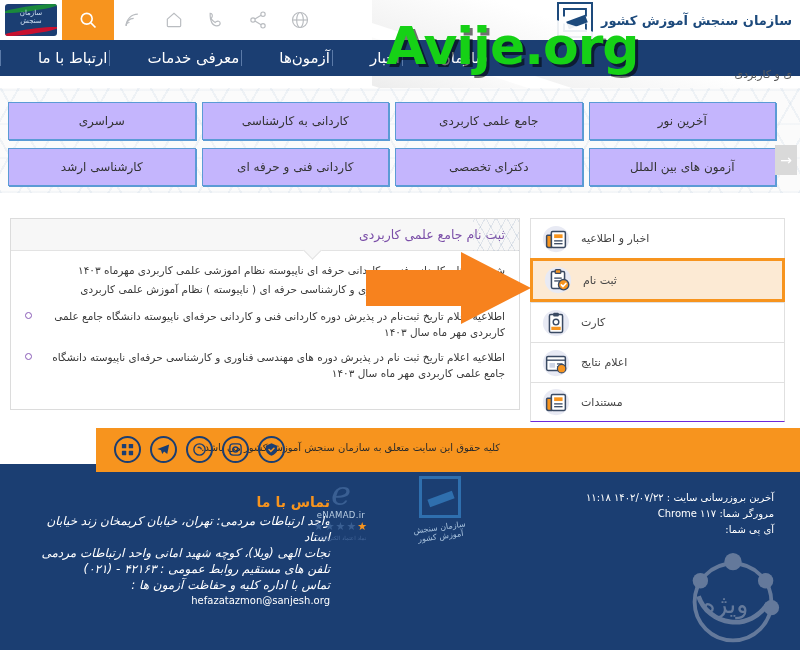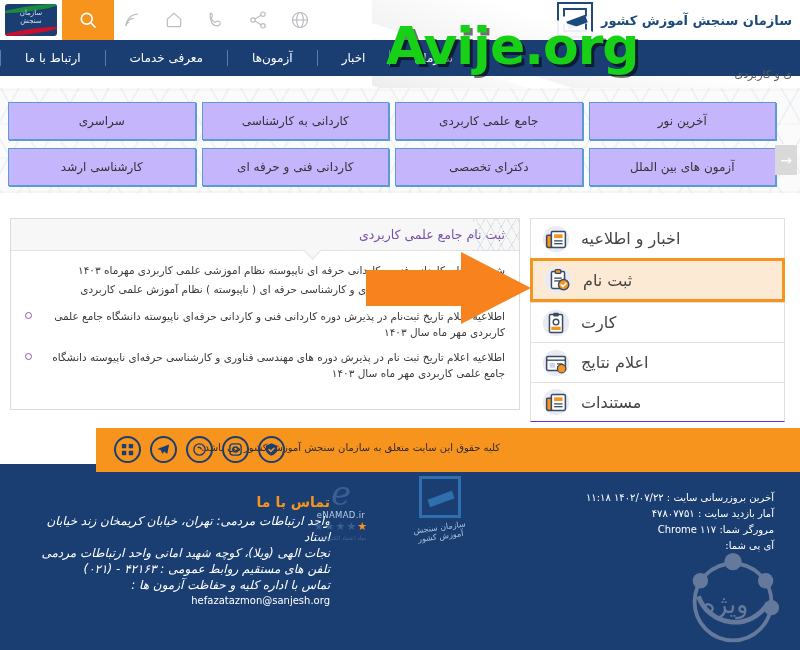--- a/index.html
+++ b/index.html
@@ -92,23 +92,23 @@
   
   .navbar {
     position: absolute; top: 40px; left: 0;
     width: 800px; height: 36px;
     background: #1b3e72;
     display: flex; flex-direction: row; align-items: center;
     justify-content: flex-end;
     padding-right: 10px;
   }
   .nav-item {
-    color: #ffffff; font-size: 12px;
-    padding: 0 24px;
-    cursor: pointer; white-space: nowrap;
+    color: #ffffff; font-size: 15px;
+    padding: 0 2px;
+    cursor: pointer; white-space: nowrap; margin-left: 35px;
   }
   .nav-sep { width: 1px; height: 16px; background: #5b7aa8; }
 
   
   .ribbon {
     position: absolute; top: 0; left: 372px;
     width: 430px; height: 92px;
     pointer-events: none;
     overflow: hidden;
   }
@@ -251,21 +251,21 @@
   .side-item {
     height: 40px;
     background: #ffffff;
     border: 1px solid #e0e0e0;
     border-bottom: none;
     display: flex; flex-direction: row-reverse; align-items: center;
     padding: 0 10px; gap: 10px;
     cursor: pointer;
   }
   .side-item:last-child { border-bottom: 1px solid #6d28d9; }
-  .side-item .lbl { font-size: 16px; color: #444; }
+  .side-item .lbl { font-size: 11px; color: #444; }
   .side-item.active {
     background: #fcead4;
     border: 3px solid #f7941e;
     height: 44px;
   }
   .side-ico {
     width: 30px; height: 30px; flex: 0 0 auto;
     position: relative;
   }
 
@@ -620,24 +620,20 @@
         <div class="sub">نماد اعتماد الکترونیکی</div>
       </div>
     </div>
 
     <div class="stats-block">
       <div class="stat-line">
         <span>آخرین بروزرسانی سایت :</span>
         <span>۱۴۰۲/۰۷/۲۲ ۱۱:۱۸</span>
       </div>
       <div class="stat-line">
-        <span>آمار بازدید سایت :</span>
-        <span>۴۷۸۰۷۷۵۱</span>
-      </div>
-      <div class="stat-line">
         <span>مرورگر شما:</span>
         <span>Chrome ۱۱۷</span>
       </div>
       <div class="stat-line">
         <span>آی پی شما:</span>
         <span></span>
       </div>
     </div>
   </div>
 

